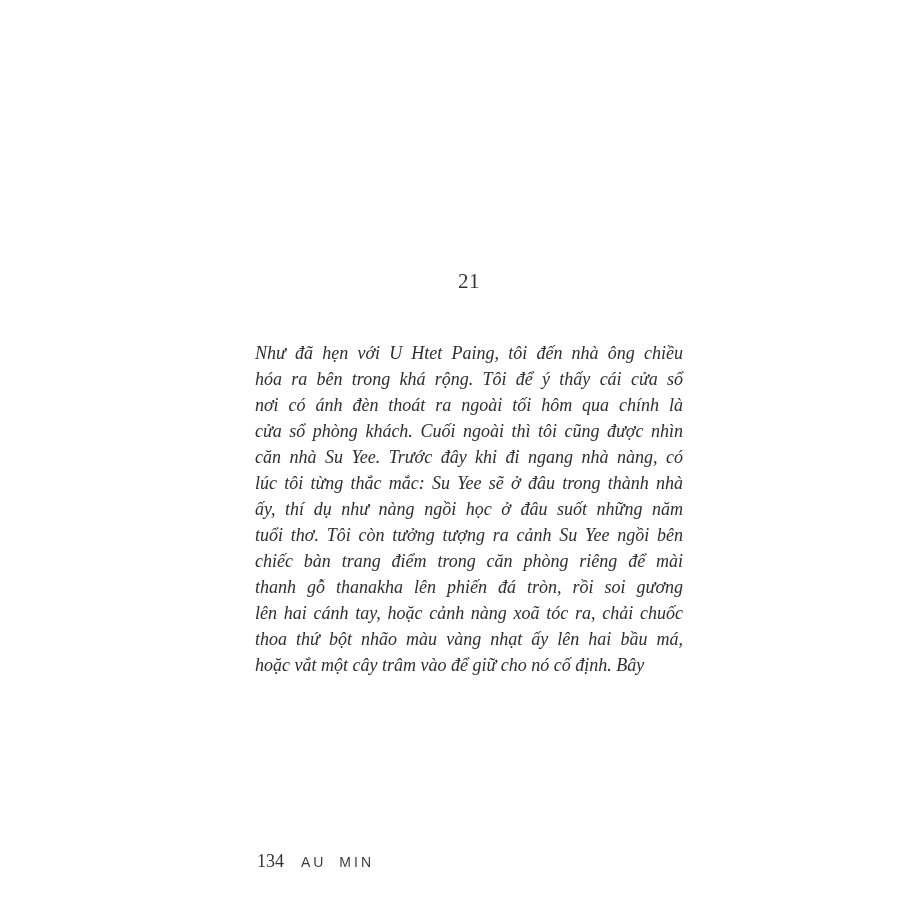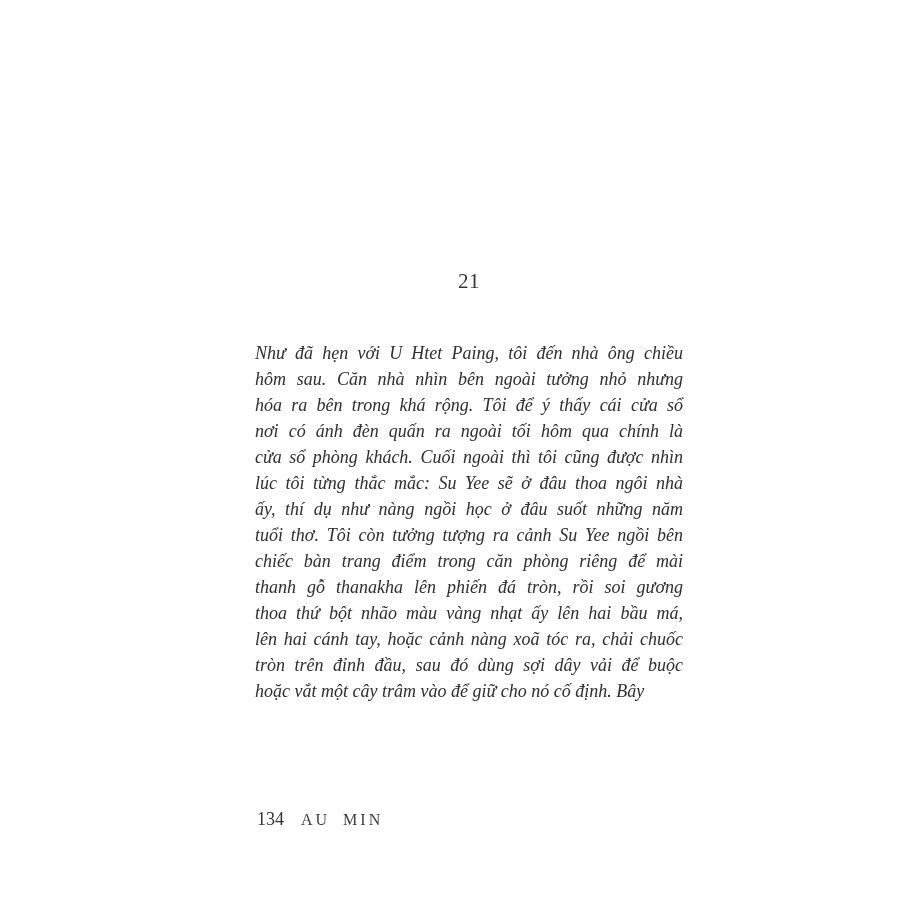--- a/index.html
+++ b/index.html
@@ -47,51 +47,51 @@
   .page-footer {
     position: absolute;
     top: 809px;
     left: 257px;
     display: flex;
     align-items: baseline;
   }
   .folio {
     font-size: 18px;
     color: #333333;
+    margin-top: 42px;
   }
   .running-author {
     margin-left: 17px;
-    font-family: Liberation Serif, serif;
-    font-size: 16px;
+    font-family: Liberation Sans, sans-serif;
+    font-size: 14px;
     letter-spacing: 3px;
     word-spacing: 6px;
     color: #3d3d3d;
   }
 </style>
 </head>
 <body>
 
 <div class="page">
 
   <div class="chapter-number">21</div>
 
   <div class="paragraph">
     <div class="para-line">Như đã hẹn với U Htet Paing, tôi đến nhà ông chiều</div>
-    <div class="para-line">hôm sau. Căn nhà nhìn bên ngoài tưởng nhỏ nhưng</div>
     <div class="para-line">hóa ra bên trong khá rộng. Tôi để ý thấy cái cửa sổ</div>
-    <div class="para-line">nơi có ánh đèn quấn ra ngoài tối hôm qua chính là</div>
+    <div class="para-line">nơi có ánh đèn thoát ra ngoài tối hôm qua chính là</div>
     <div class="para-line">cửa sổ phòng khách. Cuối ngoài thì tôi cũng được nhìn</div>
-    <div class="para-line">lúc tôi từng thắc mắc: Su Yee sẽ ở đâu thoa ngôi nhà</div>
+    <div class="para-line">căn nhà Su Yee. Trước đây khi đi ngang nhà nàng, có</div>
+    <div class="para-line">lúc tôi từng thắc mắc: Su Yee sẽ ở đâu trong thành nhà</div>
     <div class="para-line">ấy, thí dụ như nàng ngồi học ở đâu suốt những năm</div>
     <div class="para-line">tuổi thơ. Tôi còn tưởng tượng ra cảnh Su Yee ngồi bên</div>
     <div class="para-line">chiếc bàn trang điểm trong căn phòng riêng để mài</div>
     <div class="para-line">thanh gỗ thanakha lên phiến đá tròn, rồi soi gương</div>
+    <div class="para-line">lên hai cánh tay, hoặc cảnh nàng xoã tóc ra, chải chuốc</div>
     <div class="para-line">thoa thứ bột nhão màu vàng nhạt ấy lên hai bầu má,</div>
-    <div class="para-line">lên hai cánh tay, hoặc cảnh nàng xoã tóc ra, chải chuốc</div>
-    <div class="para-line">tròn trên đỉnh đầu, sau đó dùng sợi dây vải để buộc</div>
     <div class="para-line last-line">hoặc vắt một cây trâm vào để giữ cho nó cố định. Bây</div>
   </div>
 
   <div class="page-footer">
     <span class="folio">134</span>
     <span class="running-author">AU MIN</span>
   </div>
 
 </div>
 

